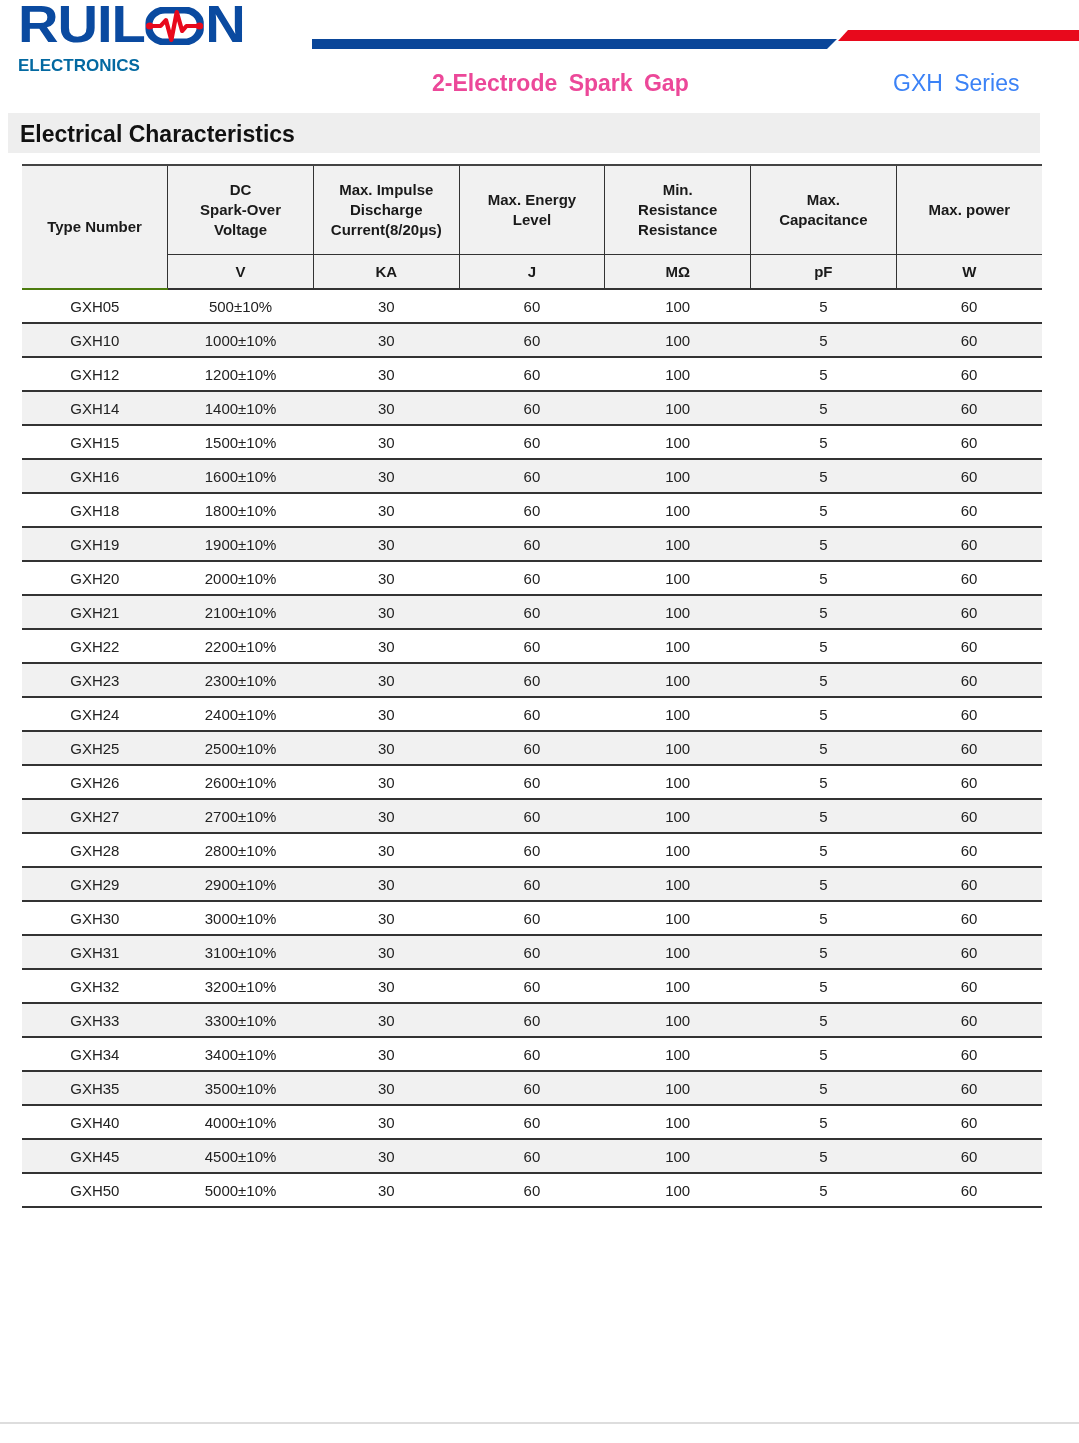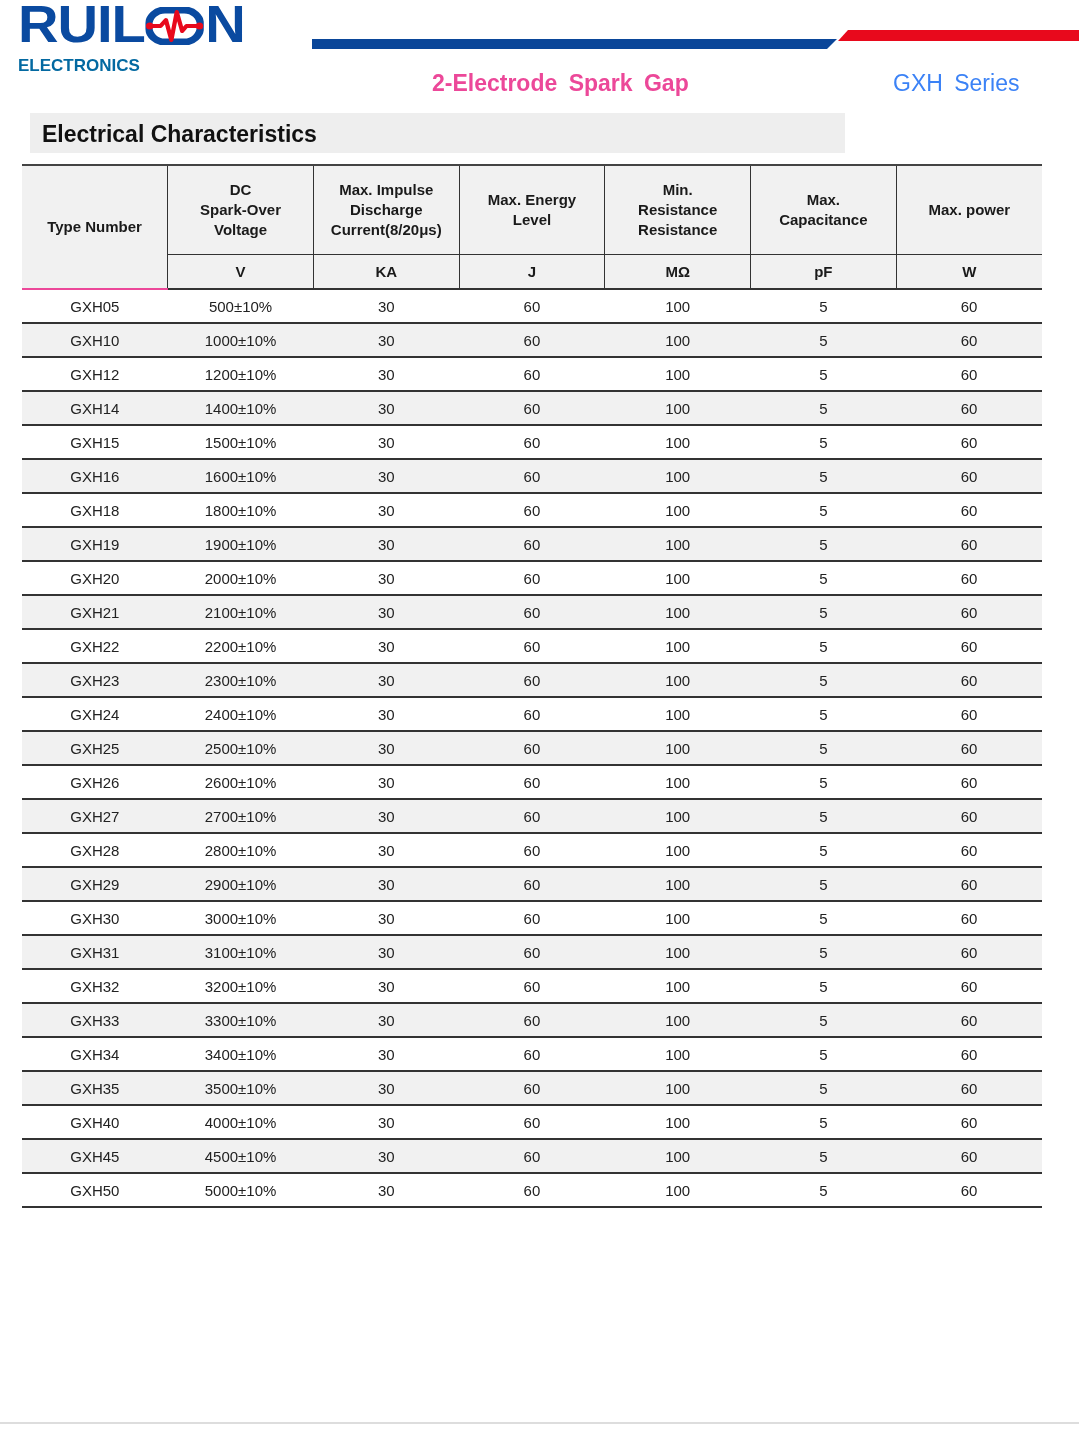--- a/index.html
+++ b/index.html
@@ -22,41 +22,41 @@
   .band { position: absolute; top: 30px; left: 312px; width: 767px; height: 20px; }
   .doc-title {
     position: absolute; top: 70px; left: 432px; font-size: 23px; font-weight: bold;
     color: #ec4899; word-spacing: 5px; white-space: nowrap;
   }
   .series-title {
     position: absolute; top: 70px; left: 893px; font-size: 23px; font-weight: normal;
     color: #3b82f6; word-spacing: 5px; white-space: nowrap;
   }
   .section-title {
-    position: absolute; left: 30px; top: 113px; width: 815px; height: 40px;
+    position: absolute; left: 8px; top: 113px; width: 1032px; height: 40px;
     background: #eeeeee; box-sizing: border-box; padding-left: 12px;
     font-size: 23px; font-weight: bold; line-height: 42px; color: #111;
   }
   table.spec {
     position: absolute; left: 22px; top: 164px; width: 1020px;
     border-collapse: collapse; table-layout: fixed;
     font-size: 15px;
   }
   table.spec col { width: 145.7px; }
   table.spec th {
     background: #f1f1f1; font-weight: bold; color: #1a1a1a;
     text-align: center; vertical-align: middle; line-height: 20px;
     border-left: 1.5px solid #333; border-right: 1.5px solid #333;
     padding: 0 4px;
   }
   table.spec th:first-child { border-left: none; }
   table.spec th.last { border-right: none; margin-left: 40px; }
   table.spec thead tr.h1 th { height: 88px; border-top: 2.5px solid #444; border-bottom: 1.5px solid #333; }
   table.spec thead tr.h2 th { height: 33px; border-bottom: 2px solid #333; }
-  table.spec thead tr.h1 th.type { border-bottom: 2px solid #ec4899; }
+  table.spec thead tr.h1 th.type { border-bottom: 2px solid #4d7c0f; }
   table.spec td {
     height: 32px; text-align: center; vertical-align: middle; color: #222;
     border-bottom: 2px solid #333; padding: 0; font-size: 15px;
   }
   table.spec tbody tr:nth-child(even) td { background: #f1f1f1; }
   .footer-line { position: absolute; left: 0; top: 1422px; width: 1079px; height: 2px; background: #dddddd; }
 </style>
 </head>
 <body>
 

